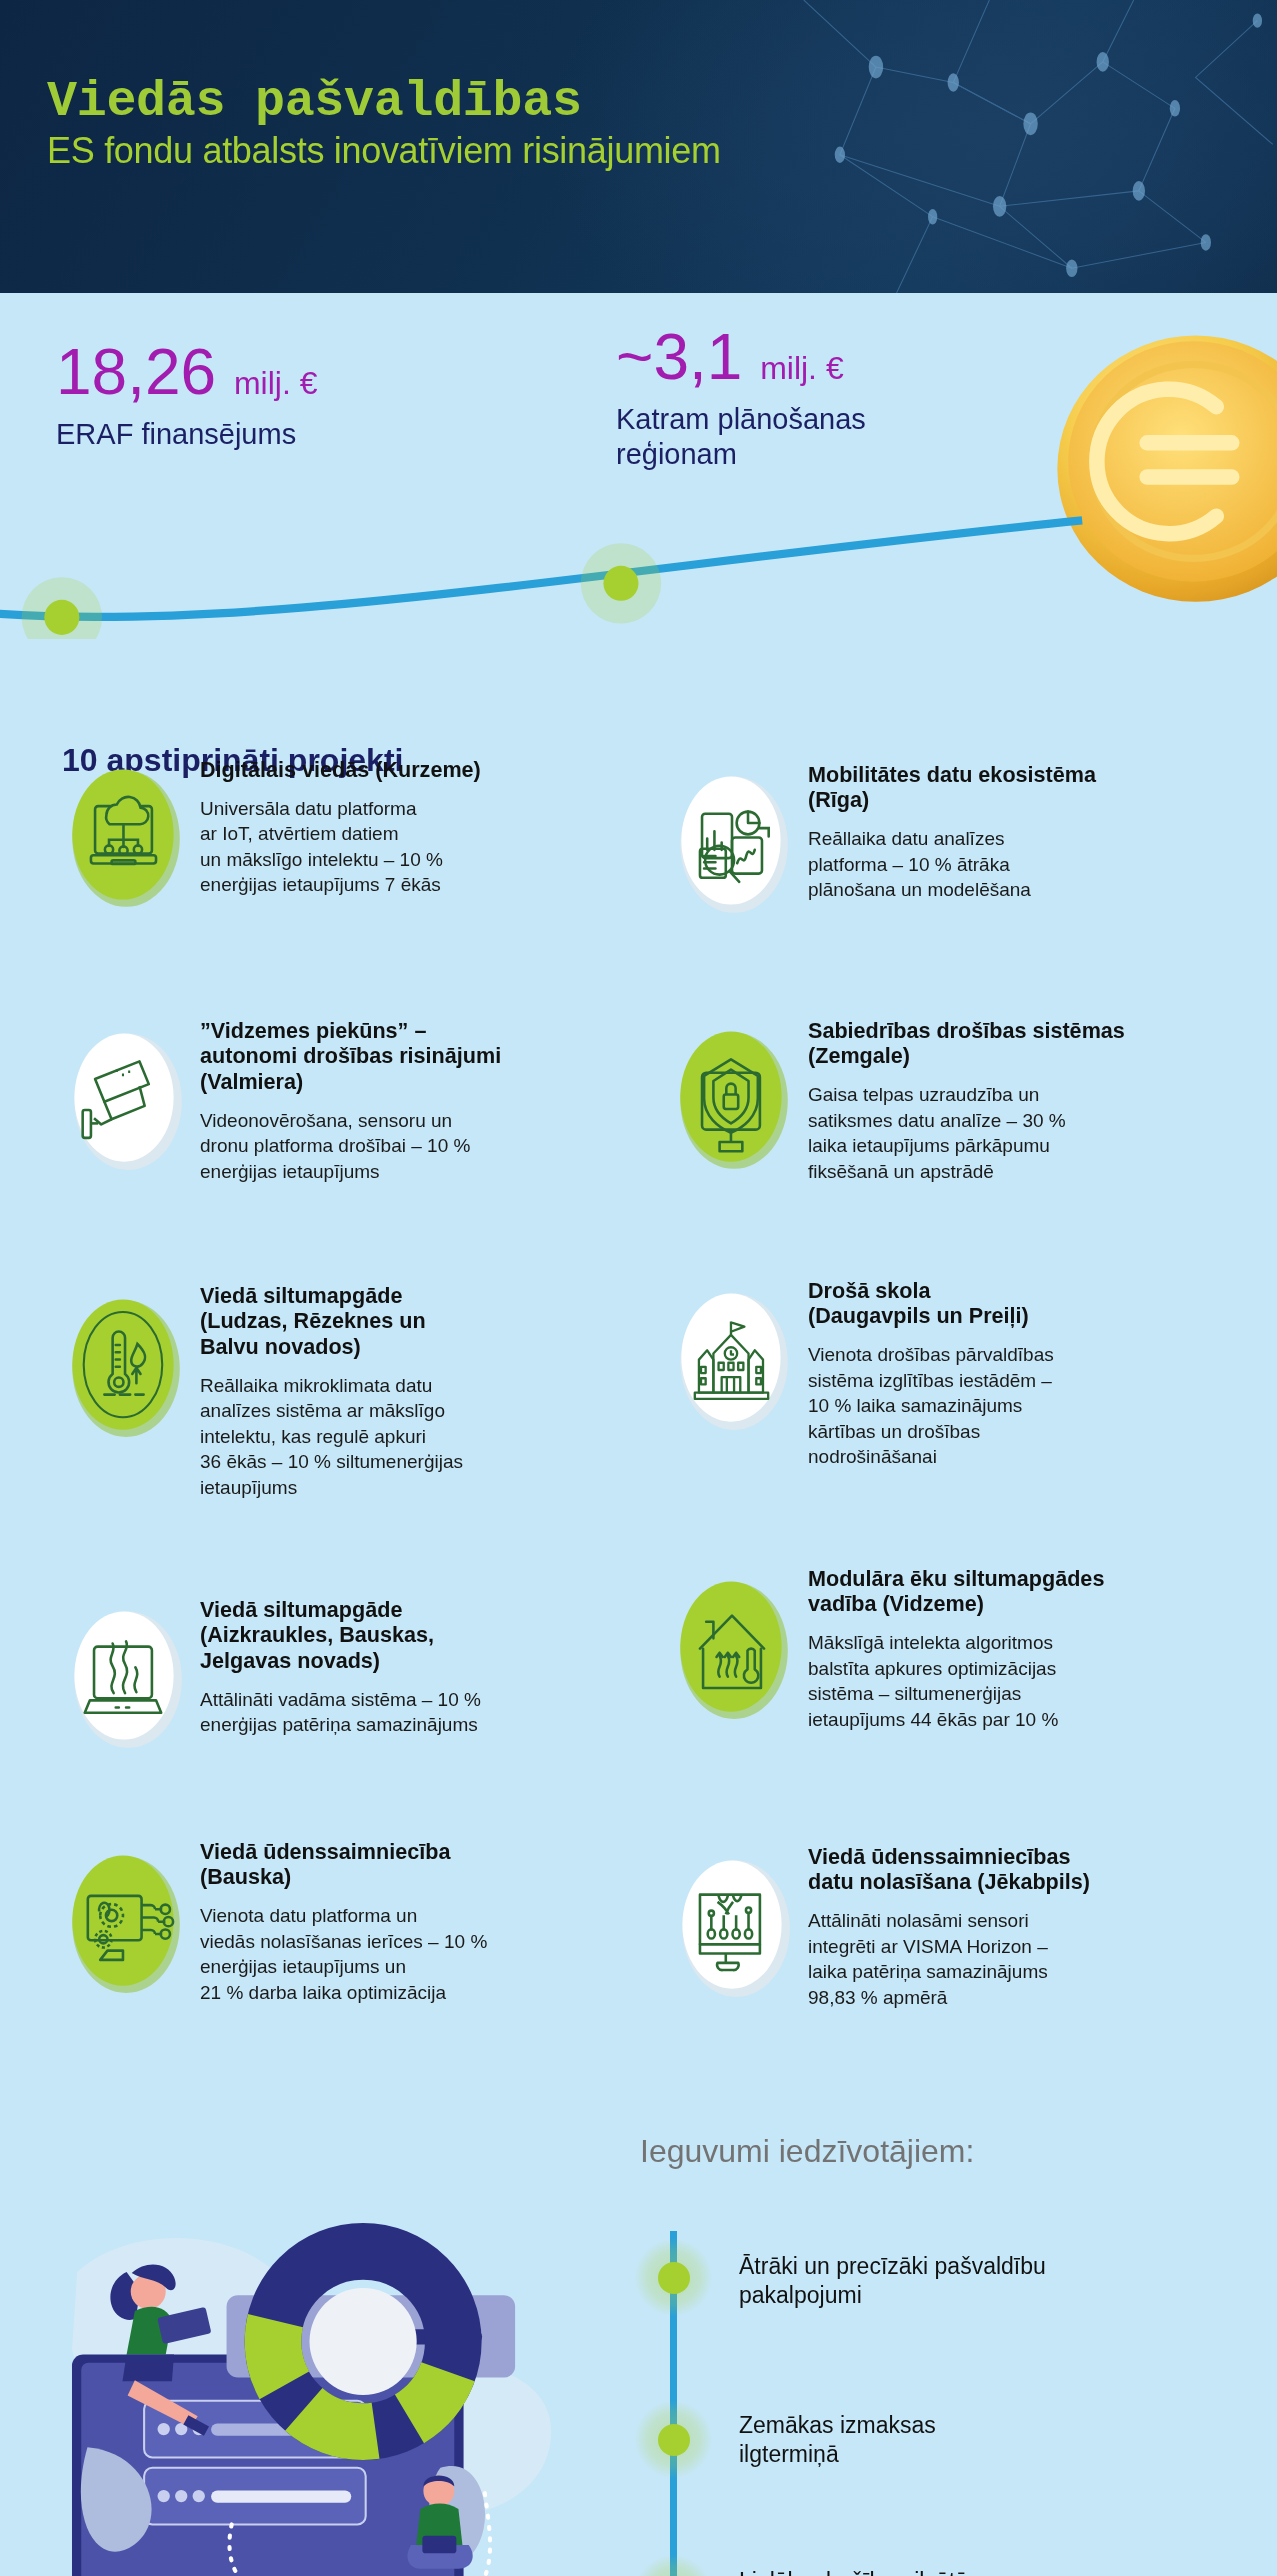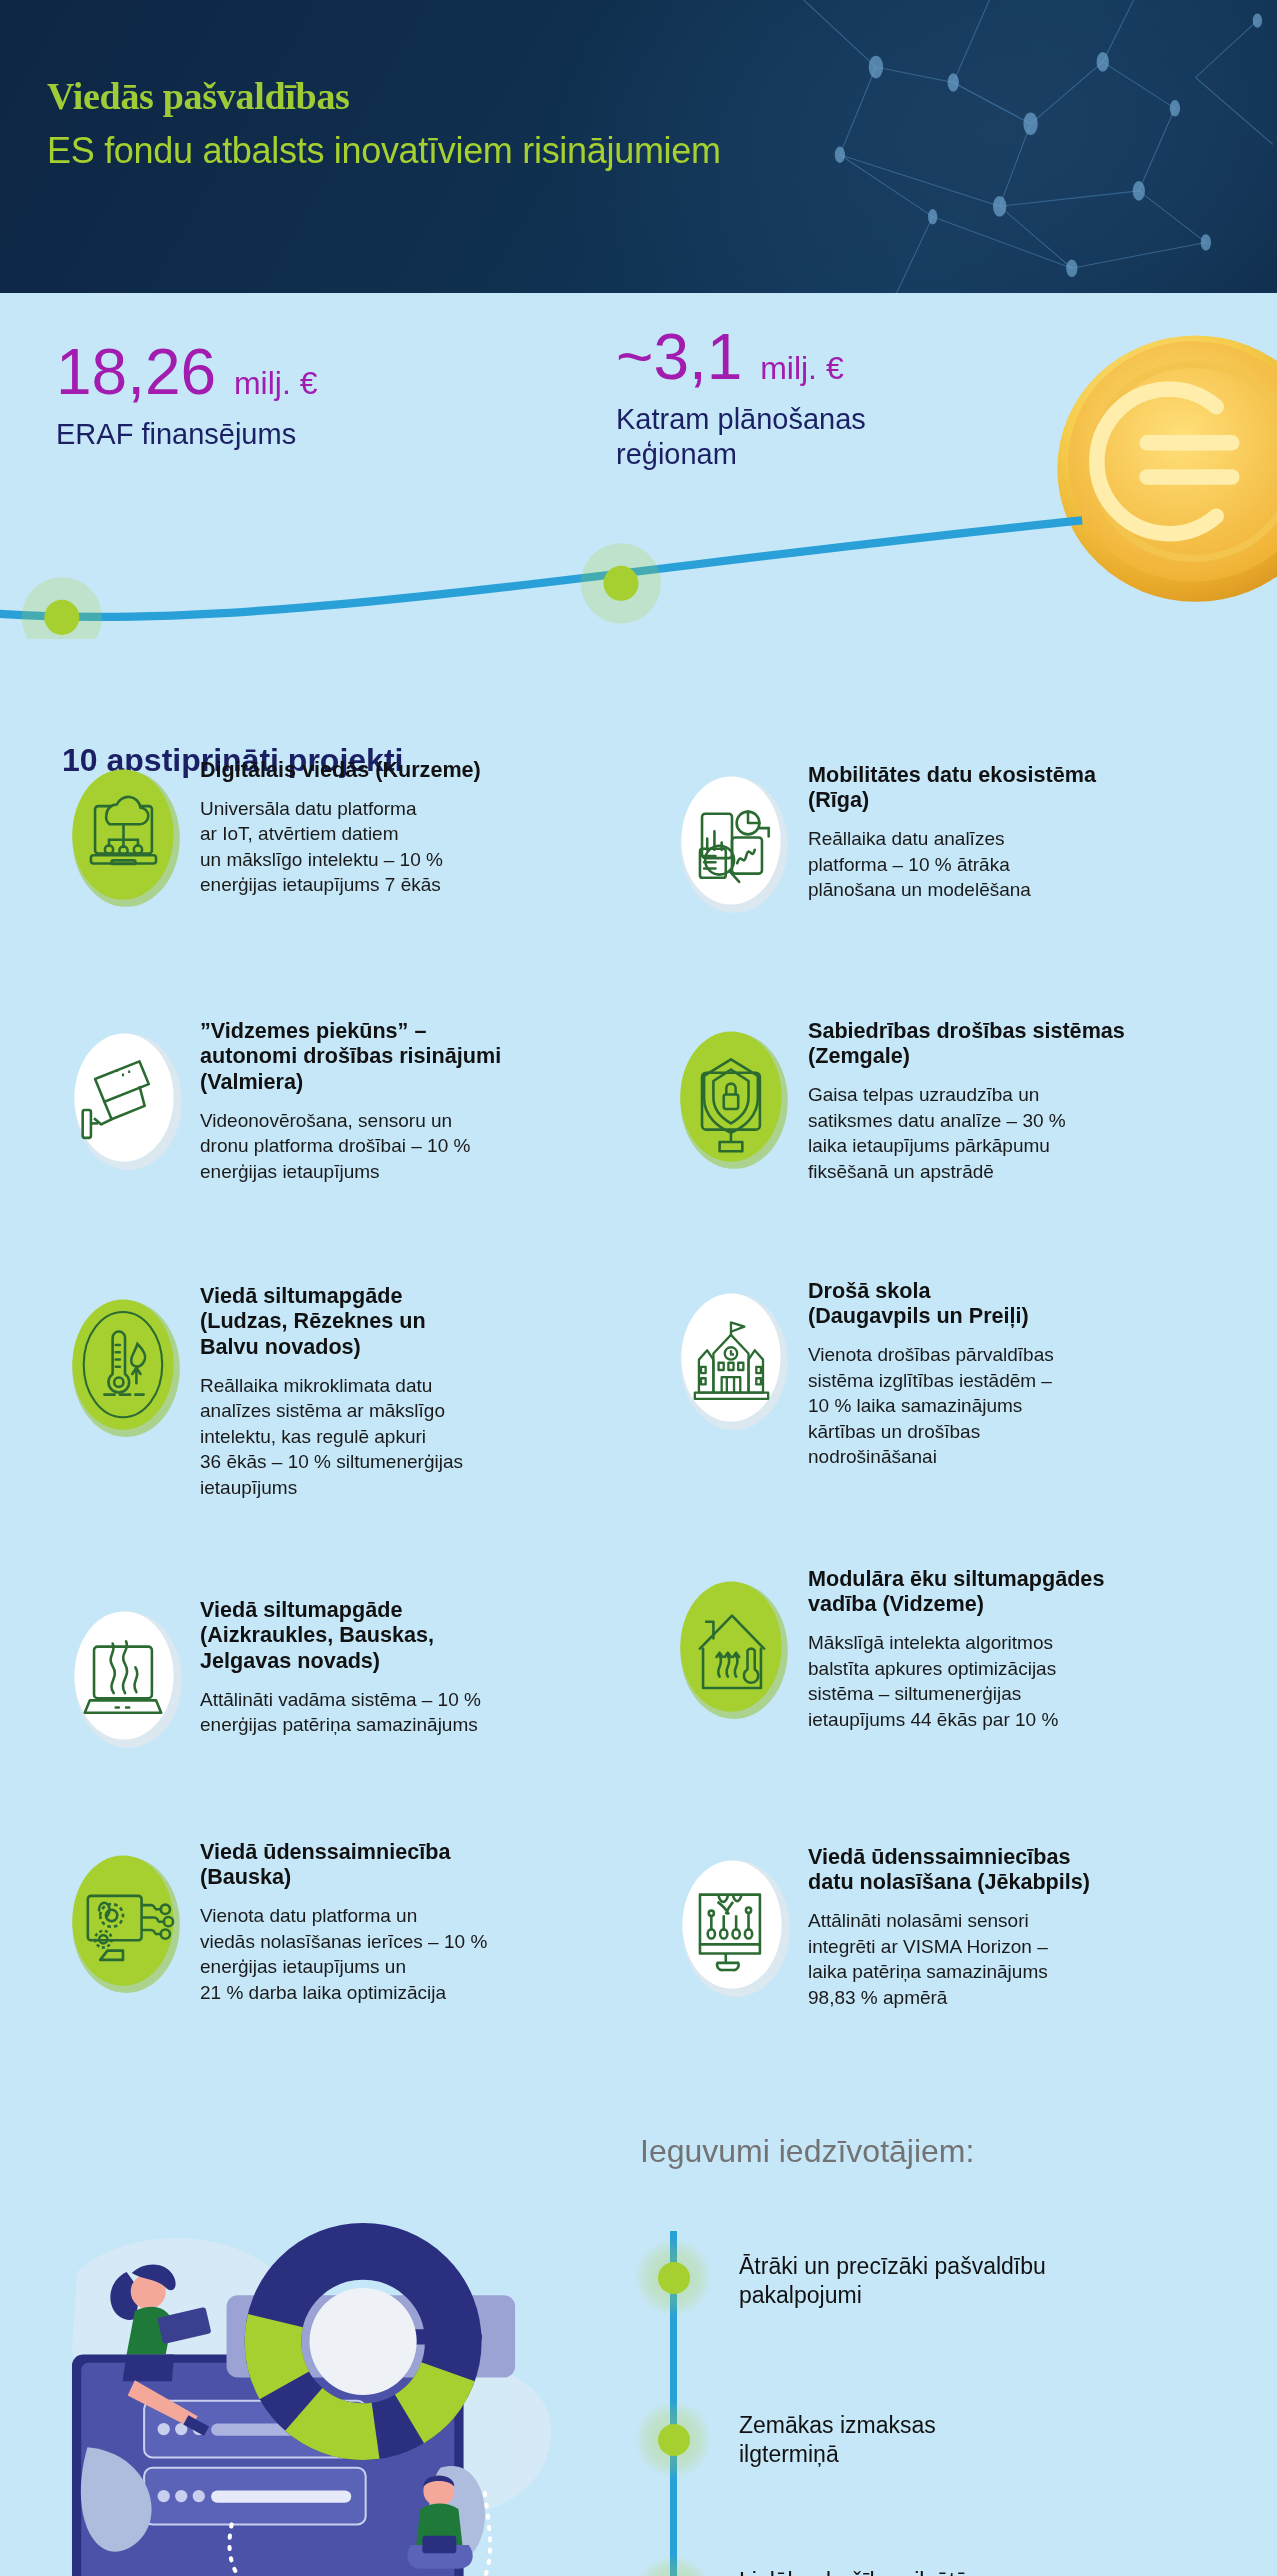--- a/index.html
+++ b/index.html
@@ -14,23 +14,23 @@
   .header {
     position: absolute; left: 0; top: 0; width: 1278px; height: 293px;
     background:
       radial-gradient(ellipse 721px 464px at 78% 45%, #1b3f63 0%, rgba(27,63,99,0) 62%),
       linear-gradient(120deg, #0d2644 0%, #10304f 45%, #123a5e 75%, #0f2c4b 100%);
     overflow: hidden;
   }
   .header svg.net { position: absolute; right: 0; top: 0; width: 567px; height: 293px; }
   .header-title {
     position: absolute; left: 47px; top: 77px;
-    color: #9fcb36; font-size: 38px; font-weight: 700;
+    color: #9fcb36; font-size: 50px; font-weight: 700;
     letter-spacing: -0.3px; line-height: 1.0;
-    font-family: Liberation Serif, serif;
+    font-family: Liberation Mono, monospace;
   }
   .header-sub {
     position: absolute; left: 47px; top: 133px;
     color: #a5d02f; font-size: 36px; font-weight: 400;
     letter-spacing: -0.3px; line-height: 1.0;
   }
 
   
   .body-bg {
     position: absolute; left: 0; top: 293px; width: 1278px; height: 2515px;

